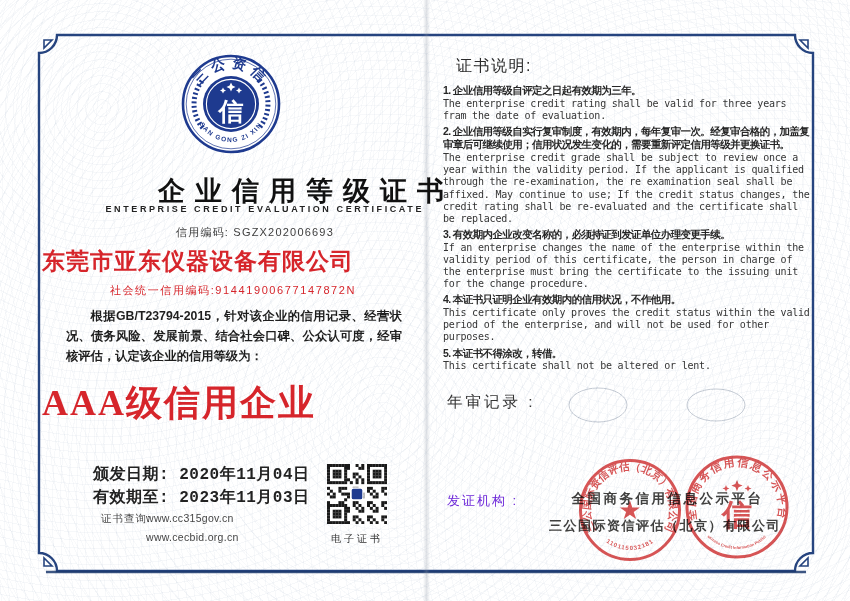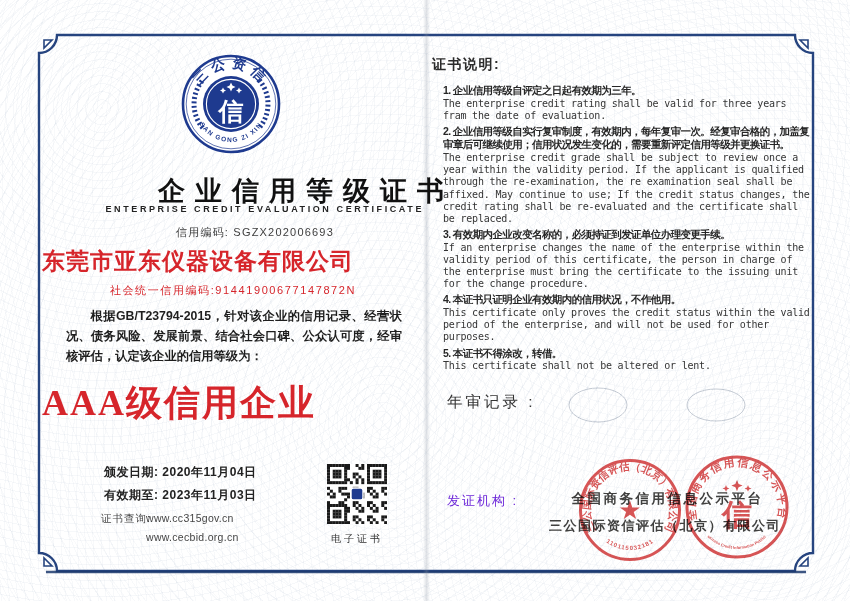--- a/index.html
+++ b/index.html
@@ -29,28 +29,28 @@
   #credit-no{left:42px;top:225px;width:382px;text-align:center;font-size:11px;color:#3d3d3d;
     letter-spacing:1.2px;padding-left:22px;}
   #company{left:42px;top:246px;width:382px;font-size:23px;font-weight:bold;
     color:#d6252b;letter-spacing:1px;white-space:nowrap;}
   #uscc{left:42px;top:283px;width:382px;text-align:center;font-size:11px;color:#d6252b;
     letter-spacing:1.6px;}
   #assessment{left:66px;top:306px;width:336px;font-size:12.3px;font-weight:600;line-height:20px;
     color:#1e1e1e;text-align:justify;text-indent:2em;}
   #grade{left:42px;top:379px;width:382px;text-align:left;font-size:36px;font-weight:bold;
     color:#d6252b;font-family:"Liberation Serif","DejaVu Serif",serif;letter-spacing:2px;white-space:nowrap;}
-  .meta-line{left:104px;font-size:12px;font-weight:bold;color:#222;letter-spacing:.5px;white-space:nowrap;}
+  .meta-line{left:93px;font-size:16px;font-weight:bold;color:#222;letter-spacing:.5px;white-space:nowrap;font-family:Liberation Mono, monospace;}
   #query-label{left:101px;top:512px;font-size:10.5px;color:#4a4a4a;letter-spacing:1px;}
   .query-url{left:146px;font-size:10.5px;color:#454545;letter-spacing:.3px;}
   #qr-wrap{left:327px;top:464px;width:60px;height:60px;background:#fff;}
   #qr-caption{left:317px;top:532px;width:80px;text-align:center;font-size:10px;color:#333;
     letter-spacing:3px;}
   
-  #notes-heading{left:432px;top:56px;font-size:14px;font-weight:bold;color:#2b2b2b;letter-spacing:1.5px;}
+  #notes-heading{left:456px;top:56px;font-size:16px;font-weight:normal;color:#2b2b2b;letter-spacing:1.5px;}
   #notes{left:443px;top:84px;width:368px;}
   .note-item{margin-bottom:3px;}
   .note-zh{font-size:10.5px;line-height:13.5px;font-weight:bold;color:#262626;letter-spacing:-.6px;}
   .note-en{font-size:10px;line-height:12.2px;letter-spacing:-.2px;color:#353535;
     font-family:"DejaVu Sans Mono","Liberation Mono",monospace;}
   #annual-review{left:447px;top:392px;font-size:15.5px;color:#333;letter-spacing:3px;}
   #issuer-label{left:447px;top:492px;font-size:13px;color:#6d28d9;letter-spacing:2px;}
   #issuer-platform{left:560px;top:490px;width:215px;text-align:center;font-size:13.5px;font-weight:600;
     color:#40403f;letter-spacing:2.5px;white-space:nowrap;}
   #issuer-company{left:535px;top:517px;width:260px;text-align:center;font-size:13px;font-weight:600;

